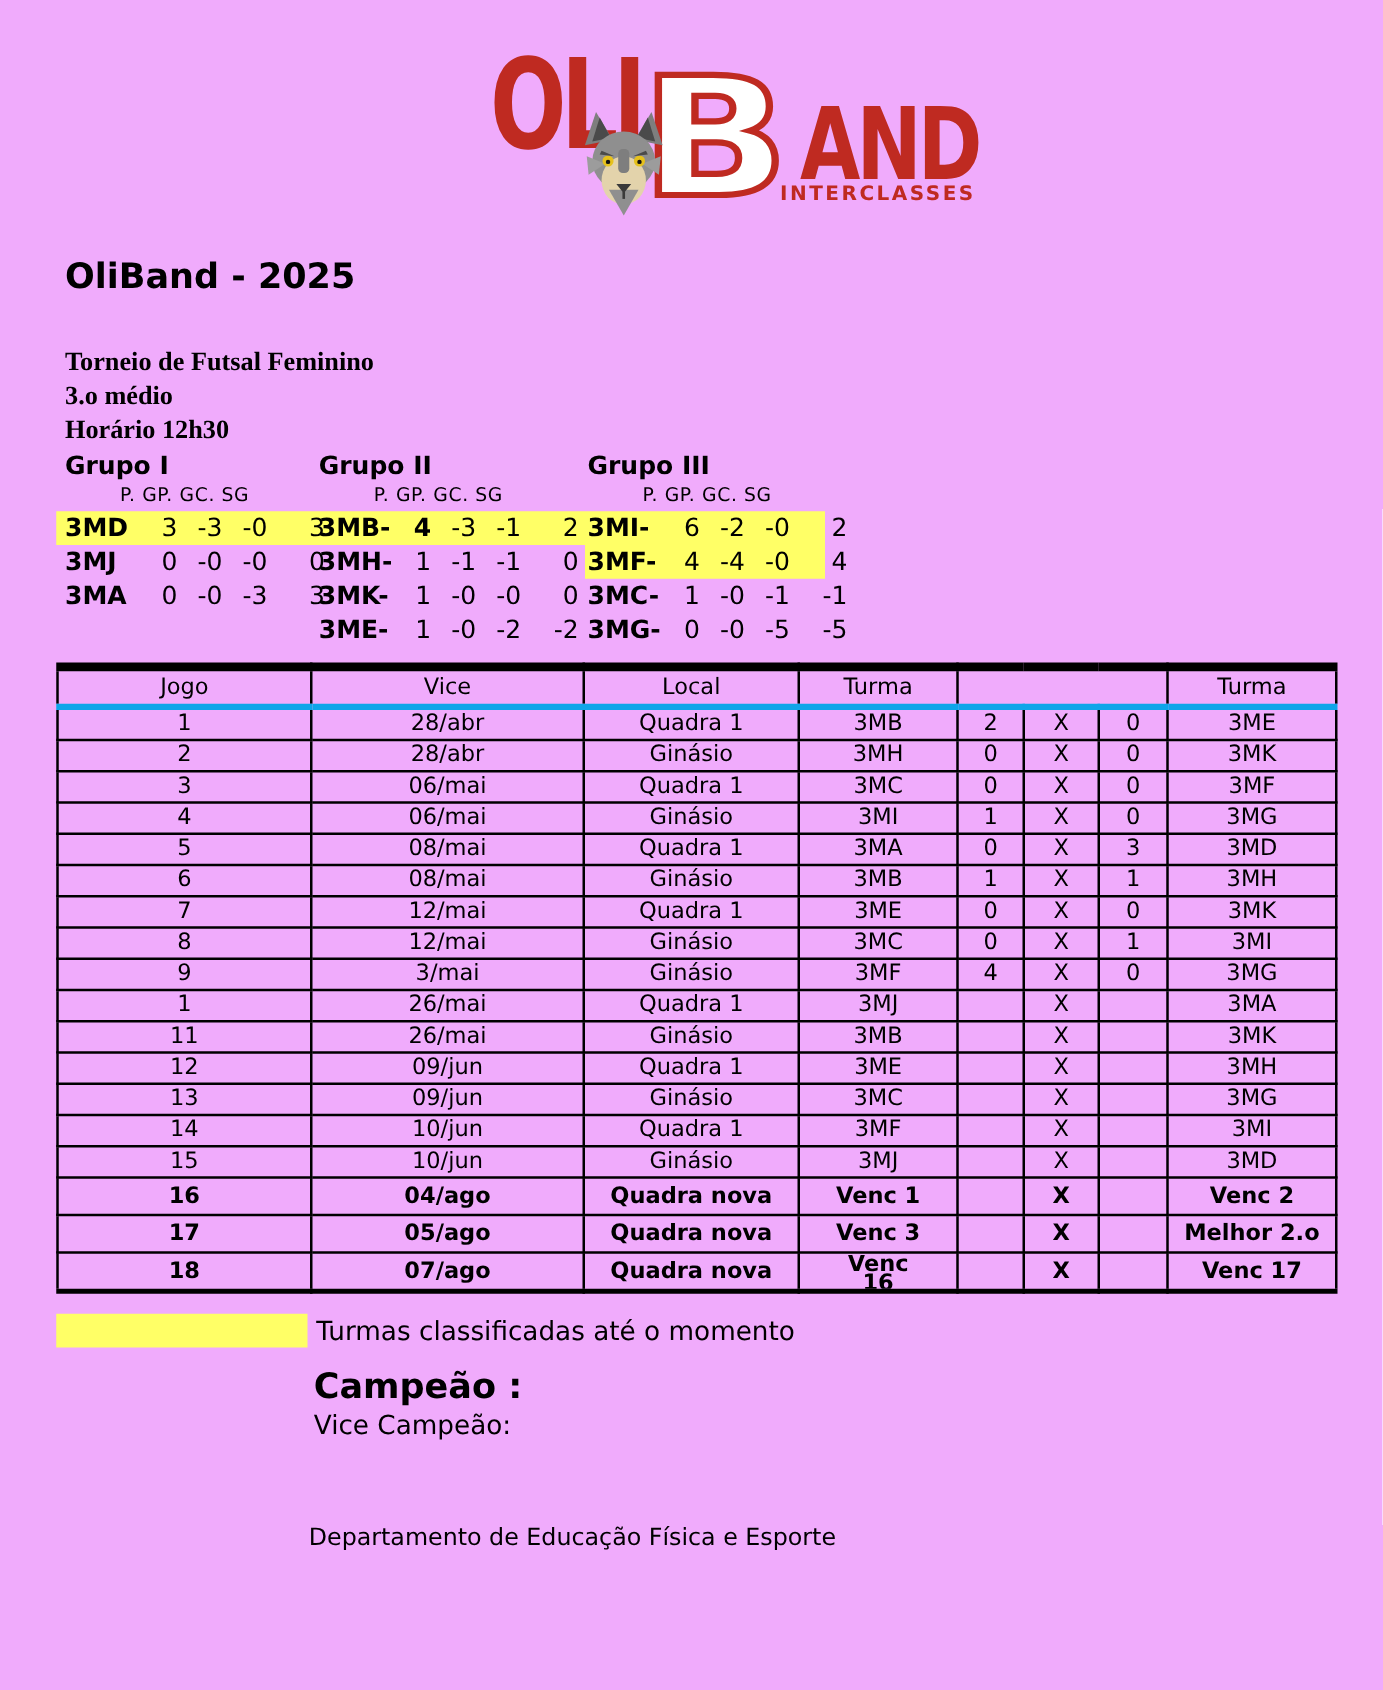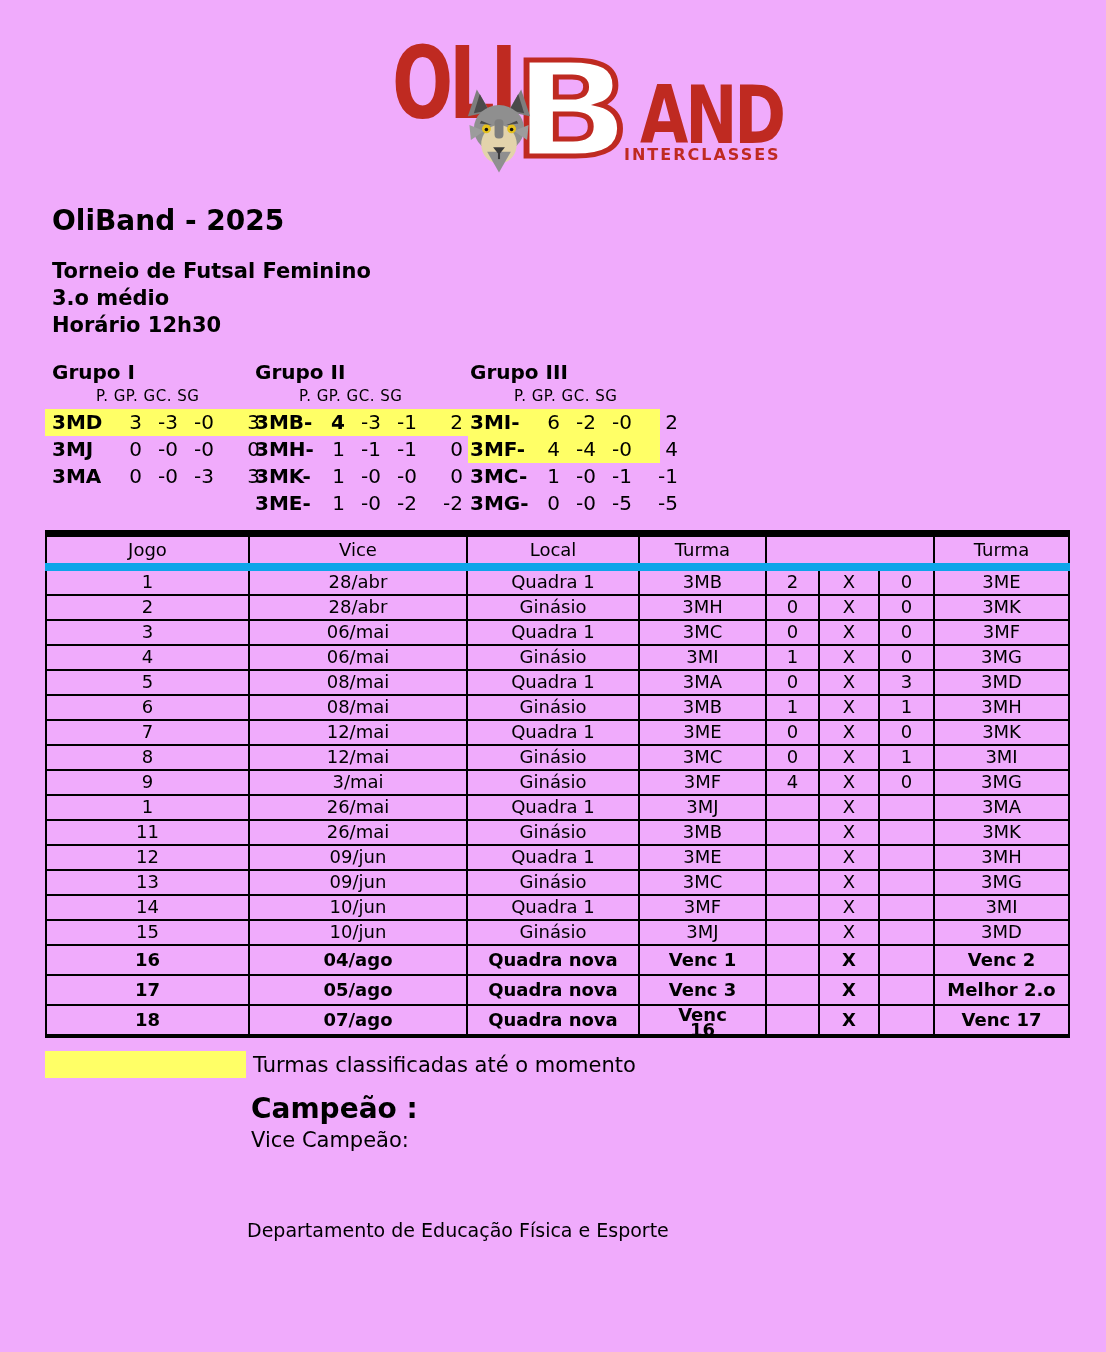--- a/index.html
+++ b/index.html
@@ -12,21 +12,21 @@
             letter-spacing:-6px;transform:scaleX(.72);transform-origin:left top;}
   .logo-b-svg{position:absolute;left:118px;top:-4px;}
   .logo-and{position:absolute;left:248px;top:28px;font-size:80px;line-height:80px;font-weight:bold;
             letter-spacing:-4px;transform:scaleX(.78);transform-origin:left top;}
   .logo-tagline{position:absolute;left:232px;top:97px;font-size:16px;font-weight:bold;
             letter-spacing:2px;}
   .wolf{position:absolute;left:70px;top:40px;}
 
   
   .doc-title{position:absolute;left:52px;top:204px;font-size:28px;font-weight:bold;}
-  .doc-sub{position:absolute;left:52px;top:258px;font-size:21px;font-weight:bold;line-height:27px;}
+  .doc-sub{position:absolute;left:52px;top:276px;font-size:21px;font-weight:bold;line-height:27px;font-family:Liberation Serif, serif;}
 
   
   .groups{position:absolute;left:0;top:360px;width:1106px;height:160px;padding-left:22px;}
   .band{position:absolute;height:27px;}
   .band1{left:45px;top:49px;width:615px;}
   .band2{left:468px;top:76px;width:192px;}
   .group{position:absolute;top:0;}
   #group-0{left:52px}#group-1{left:255px}#group-2{left:470px}
   .g-name{font-size:20px;font-weight:bold;height:26px;line-height:24px;}
   .g-cols{font-size:15px;height:23px;line-height:20px;padding-left:44px;letter-spacing:.5px;}
@@ -34,21 +34,21 @@
   .g-team{width:66px;font-weight:bold;}
   .g-num{text-align:right;}
   .g-p{width:24px}.g-gp{width:36px}.g-gc{width:36px}.g-sg{width:46px}
   .g-p.pbold{font-weight:bold;}
 
   
   .schedule{position:absolute;left:45px;top:530px;width:1023px;border-collapse:collapse;
             table-layout:fixed;border:2px solid #000;border-top:7px solid #000;border-bottom:4px solid #000;}
   .schedule th,.schedule td{border:2px solid #000;text-align:center;vertical-align:middle;
             padding:0;font-size:18px;line-height:1.15;overflow:hidden;}
-  .schedule thead th{font-weight:normal;height:26px;border-bottom:8px solid #0ea5e9;}
+  .schedule thead th{font-weight:normal;height:26px;border-bottom:5px solid #0ea5e9;}
   .schedule tbody td{height:23px;}
   .schedule tr.b td{font-weight:bold;height:28px;}
   .clip2{width:56px;margin:0 auto;line-height:15px;height:27px;overflow:hidden;font-size:18px;}
 
   
   .legend{position:absolute;left:45px;top:1051px;display:flex;align-items:center;}
   .legend-swatch{width:201px;height:27px;}
   .legend-text{margin-left:7px;font-size:21px;}
   .champion{position:absolute;left:251px;top:1092px;font-size:28px;font-weight:bold;}
   .vice{position:absolute;left:251px;top:1128px;font-size:21px;}

